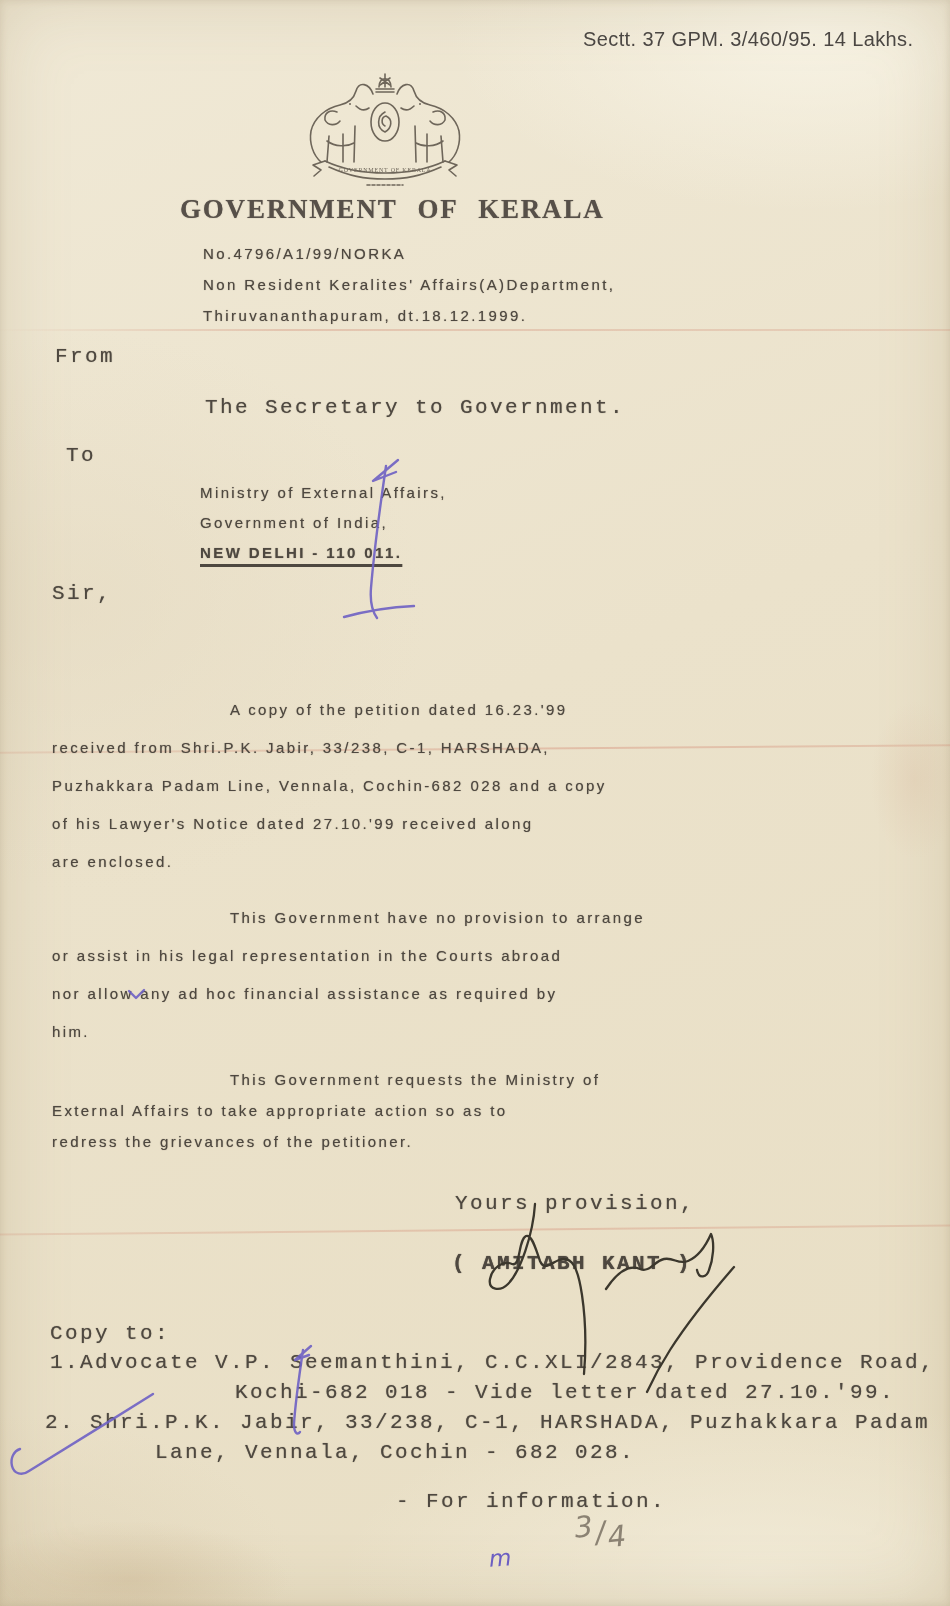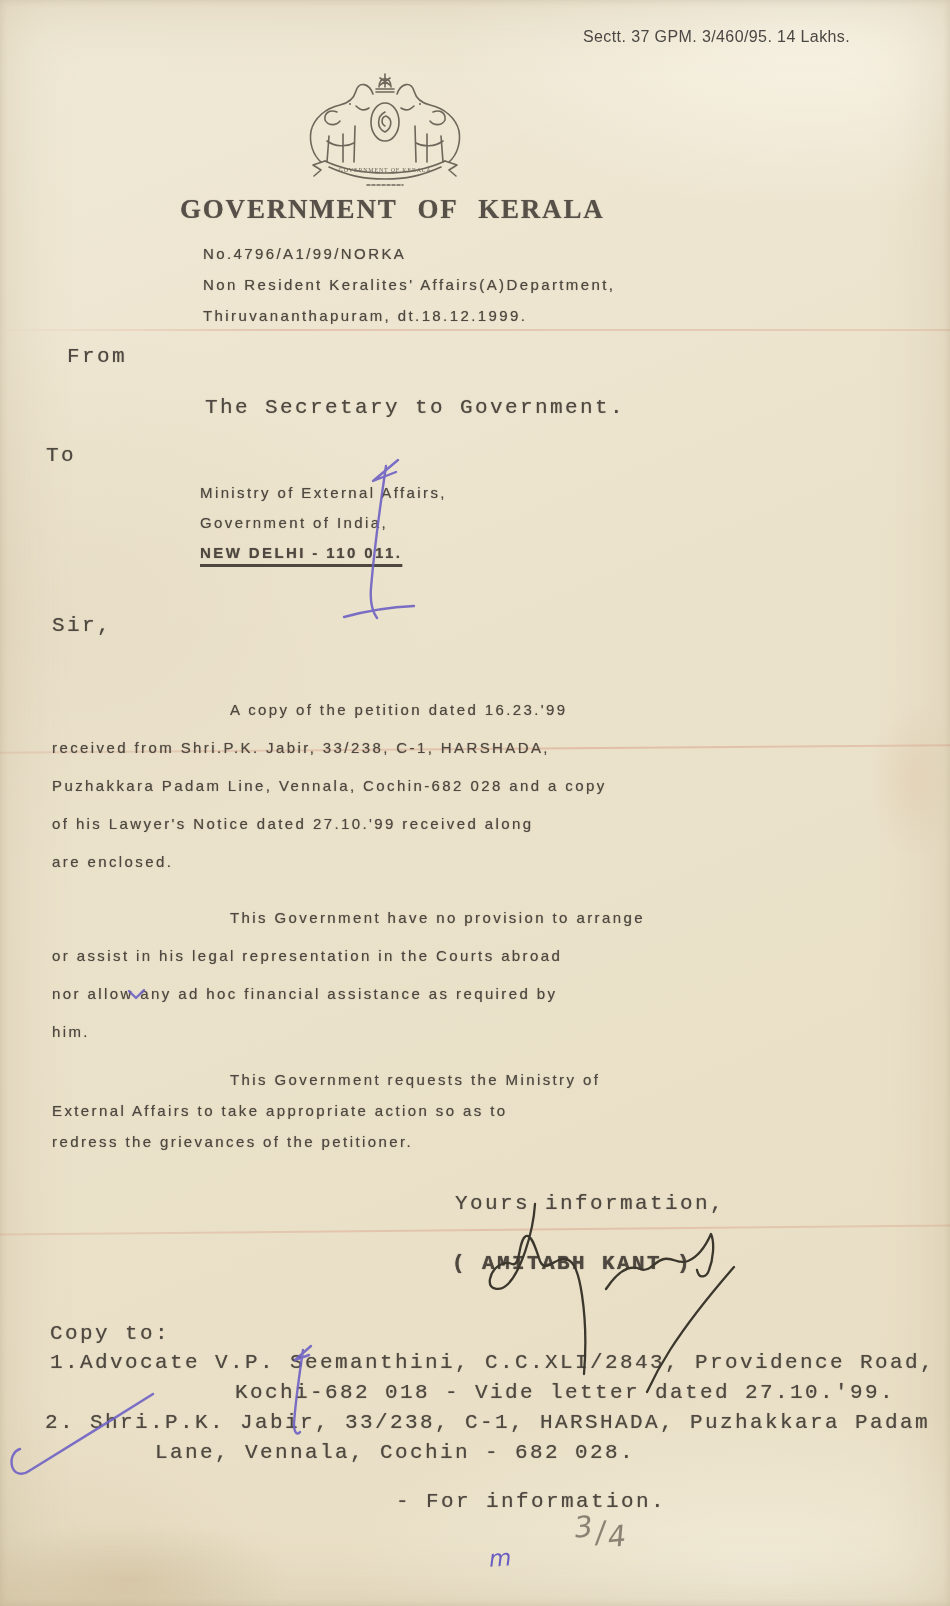--- a/index.html
+++ b/index.html
@@ -25,21 +25,21 @@
   .bd{font-weight:bold;text-shadow:0 0 1px rgba(60,52,42,.9);}
   .ul{text-decoration:underline;text-decoration-thickness:2.5px;text-underline-offset:6px;}
   .para{position:absolute;}
   .para .ln{white-space:pre;font-family:Liberation Sans, sans-serif;font-size:15px;letter-spacing:2.4px;color:#4e4840;text-shadow:0 0 1px rgba(72,64,52,.6);}
   .lh38 .ln{line-height:38px;}
   .lh31 .ln{line-height:31px;}
   .lh30 .ln{line-height:30px;}
   .ind{padding-left:178px;}
   .print-ref{
     position:absolute;left:583px;top:28px;
-    font-family:"Liberation Sans",sans-serif;font-size:16px;letter-spacing:.4px;
+    font-family:"Liberation Sans",sans-serif;font-size:20px;letter-spacing:.4px;
     color:#4b4743;
   }
   .title{
     position:absolute;left:180px;top:194px;margin:0;
     font-family:"Liberation Serif",serif;font-weight:bold;font-size:27px;
     letter-spacing:1.8px;word-spacing:12px;color:#575049;
     text-shadow:0 0 1px rgba(72,64,55,.55);
   }
   .emblem{position:absolute;left:299px;top:64px;}
   .crease{position:absolute;left:-10px;width:980px;height:2px;pointer-events:none;}
@@ -117,31 +117,31 @@
   </svg>
 
   <h1 class="title">GOVERNMENT OF KERALA</h1>
 
   <div class="para lh31" style="left:203px;top:238px;">
     <div class="ln">No.4796/A1/99/NORKA</div>
     <div class="ln">Non Resident Keralites' Affairs(A)Department,</div>
     <div class="ln">Thiruvananthapuram, dt.18.12.1999.</div>
   </div>
 
-  <div class="t" style="left:55px;top:345px;margin-left:12px;">From</div>
+  <div class="t" style="left:55px;top:345px;">From</div>
   <div class="t" style="left:205px;top:396px;">The Secretary to Government.</div>
-  <div class="t" style="left:46px;top:444px;">To</div>
+  <div class="t" style="left:66px;top:444px;">To</div>
 
   <div class="para lh30" style="left:200px;top:478px;">
     <div class="ln">Ministry of External Affairs,</div>
     <div class="ln">Government of India,</div>
     <div class="ln bd ul">NEW DELHI - 110 011.</div>
   </div>
 
-  <div class="t" style="left:52px;top:614px;">Sir,</div>
+  <div class="t" style="left:52px;top:582px;">Sir,</div>
 
   <div class="para lh38" style="left:52px;top:691px;">
     <div class="ln ind">A copy of the petition dated 16.23.'99</div>
     <div class="ln">received from Shri.P.K. Jabir, 33/238, C-1, HARSHADA,</div>
     <div class="ln">Puzhakkara Padam Line, Vennala, Cochin-682 028 and a copy</div>
     <div class="ln">of his Lawyer's Notice dated 27.10.'99 received along</div>
     <div class="ln">are enclosed.</div>
   </div>
 
   <div class="para lh38" style="left:52px;top:899px;">
@@ -150,21 +150,21 @@
     <div class="ln">nor allow any ad hoc financial assistance as required by</div>
     <div class="ln">him.</div>
   </div>
 
   <div class="para lh31" style="left:52px;top:1064px;">
     <div class="ln ind">This Government requests the Ministry of</div>
     <div class="ln">External Affairs to take appropriate action so as to</div>
     <div class="ln">redress the grievances of the petitioner.</div>
   </div>
 
-  <div class="t" style="left:455px;top:1192px;">Yours information,</div>
+  <div class="t" style="left:455px;top:1192px;">Yours provision,</div>
   <div class="t bd" style="left:452px;top:1252px;">( AMITABH KANT )</div>
 
   <div class="t" style="left:50px;top:1322px;">Copy to:</div>
   <div class="t" style="left:50px;top:1351px;">1.Advocate V.P. Seemanthini, C.C.XLI/2843, Providence Road,</div>
   <div class="t" style="left:235px;top:1381px;">Kochi-682 018 - Vide letter dated 27.10.'99.</div>
   <div class="t" style="left:45px;top:1411px;text-align:right;">2. Shri.P.K. Jabir, 33/238, C-1, HARSHADA, Puzhakkara Padam</div>
   <div class="t" style="left:155px;top:1441px;">Lane, Vennala, Cochin - 682 028.</div>
   <div class="t" style="left:396px;top:1490px;">- For information.</div>
 
   <div class="hw-m">m</div>

